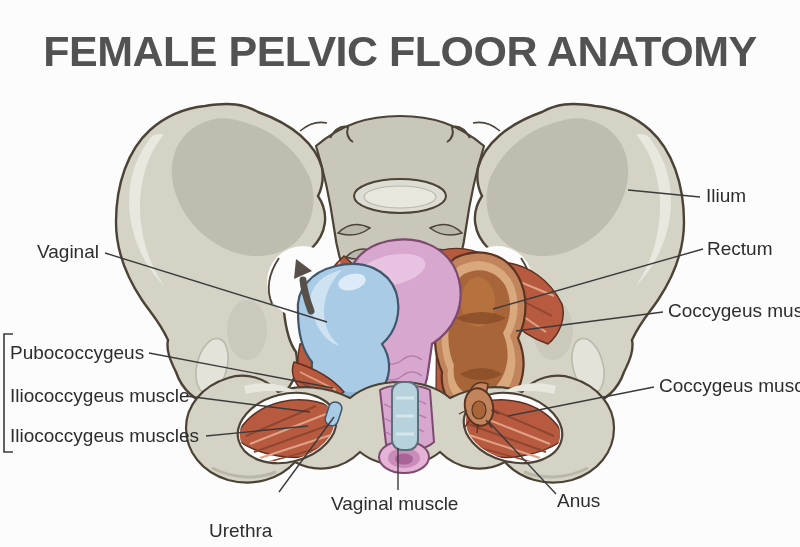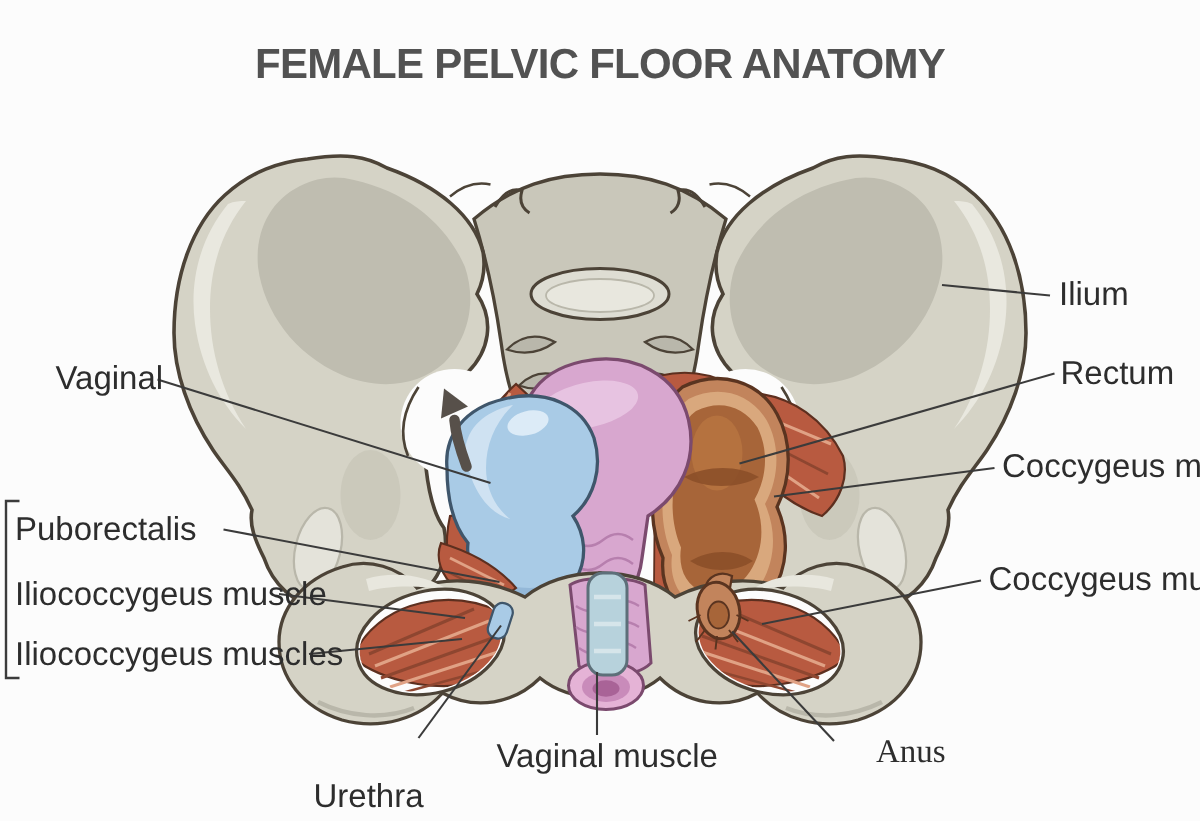--- a/index.html
+++ b/index.html
@@ -2,25 +2,25 @@
 <html><head>
 <meta charset="utf-8">
 <style>
   html,body{margin:0;padding:0;}
   body{
     width:800px;height:547px;overflow:hidden;position:relative;
     background:#fcfcfc;font-family:"Liberation Sans",sans-serif;
   }
   .title{
     position:absolute;top:27px;left:0;width:100%;text-align:center;
-    font-size:28px;font-weight:bold;letter-spacing:-0.5px;color:#525252;
+    font-size:43px;font-weight:bold;letter-spacing:-0.5px;color:#525252;
     white-space:nowrap;
   }
   .lbl{
-    position:absolute;font-size:22px;color:#2d2d2d;white-space:nowrap;
+    position:absolute;font-size:19px;color:#2d2d2d;white-space:nowrap;
     line-height:22px;
   }
   svg{position:absolute;top:0;left:0;}
 </style>
 </head>
 <body>
 
 <svg width="800" height="547" viewBox="0 0 800 547">
   <defs>
     <clipPath id="clipL">
@@ -196,18 +196,18 @@
   <path d="M 13,334 L 4,334 L 4,452 L 13,452" fill="none" stroke="#3b3b3b" stroke-width="1.6"></path>
 </svg>
 
 <div class="title">FEMALE PELVIC FLOOR ANATOMY</div>
 
 <div class="lbl" style="left:37px;top:241px;">Vaginal</div>
 <div class="lbl" style="left:706px;top:185px;">Ilium</div>
 <div class="lbl" style="left:707px;top:238px;text-align:center;">Rectum</div>
 <div class="lbl" style="left:668px;top:300px;">Coccygeus muscle</div>
 <div class="lbl" style="left:659px;top:375px;">Coccygeus muscle</div>
-<div class="lbl" style="left:10px;top:342px;">Puborectalis</div>
+<div class="lbl" style="left:10px;top:342px;">Pubococcygeus</div>
 <div class="lbl" style="left:10px;top:385px;">Iliococcygeus muscle</div>
 <div class="lbl" style="left:10px;top:425px;">Iliococcygeus muscles</div>
 <div class="lbl" style="left:209px;top:520px;">Urethra</div>
 <div class="lbl" style="left:331px;top:493px;">Vaginal muscle</div>
-<div class="lbl" style="left:584px;top:490px;font-family:Liberation Serif, serif;">Anus</div>
+<div class="lbl" style="left:557px;top:490px;">Anus</div>
 
 </body></html>

